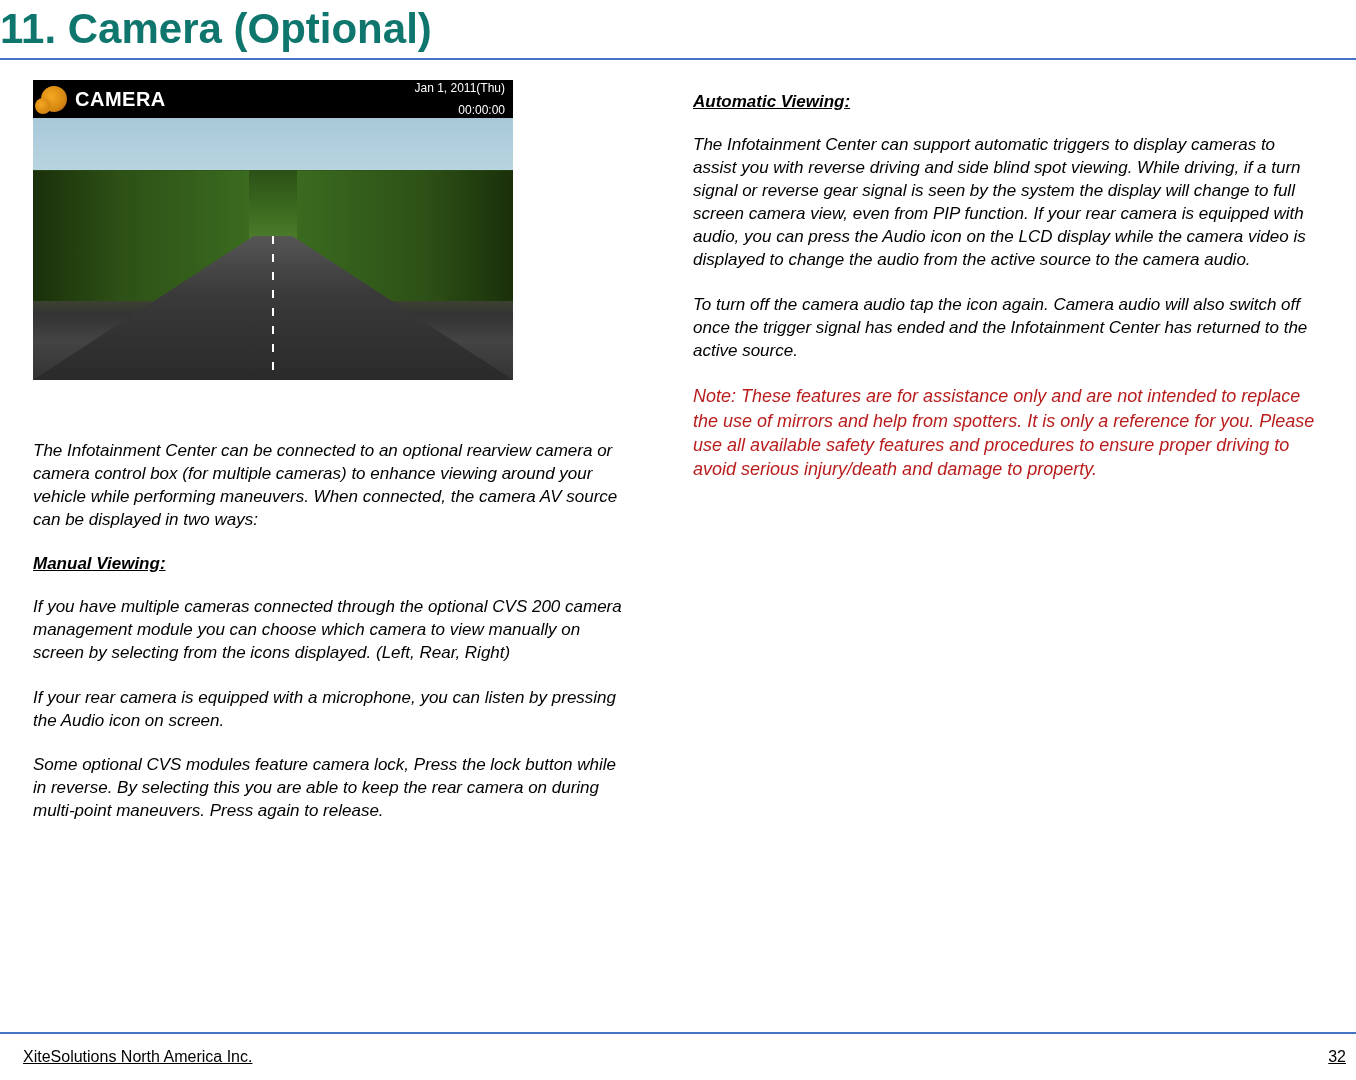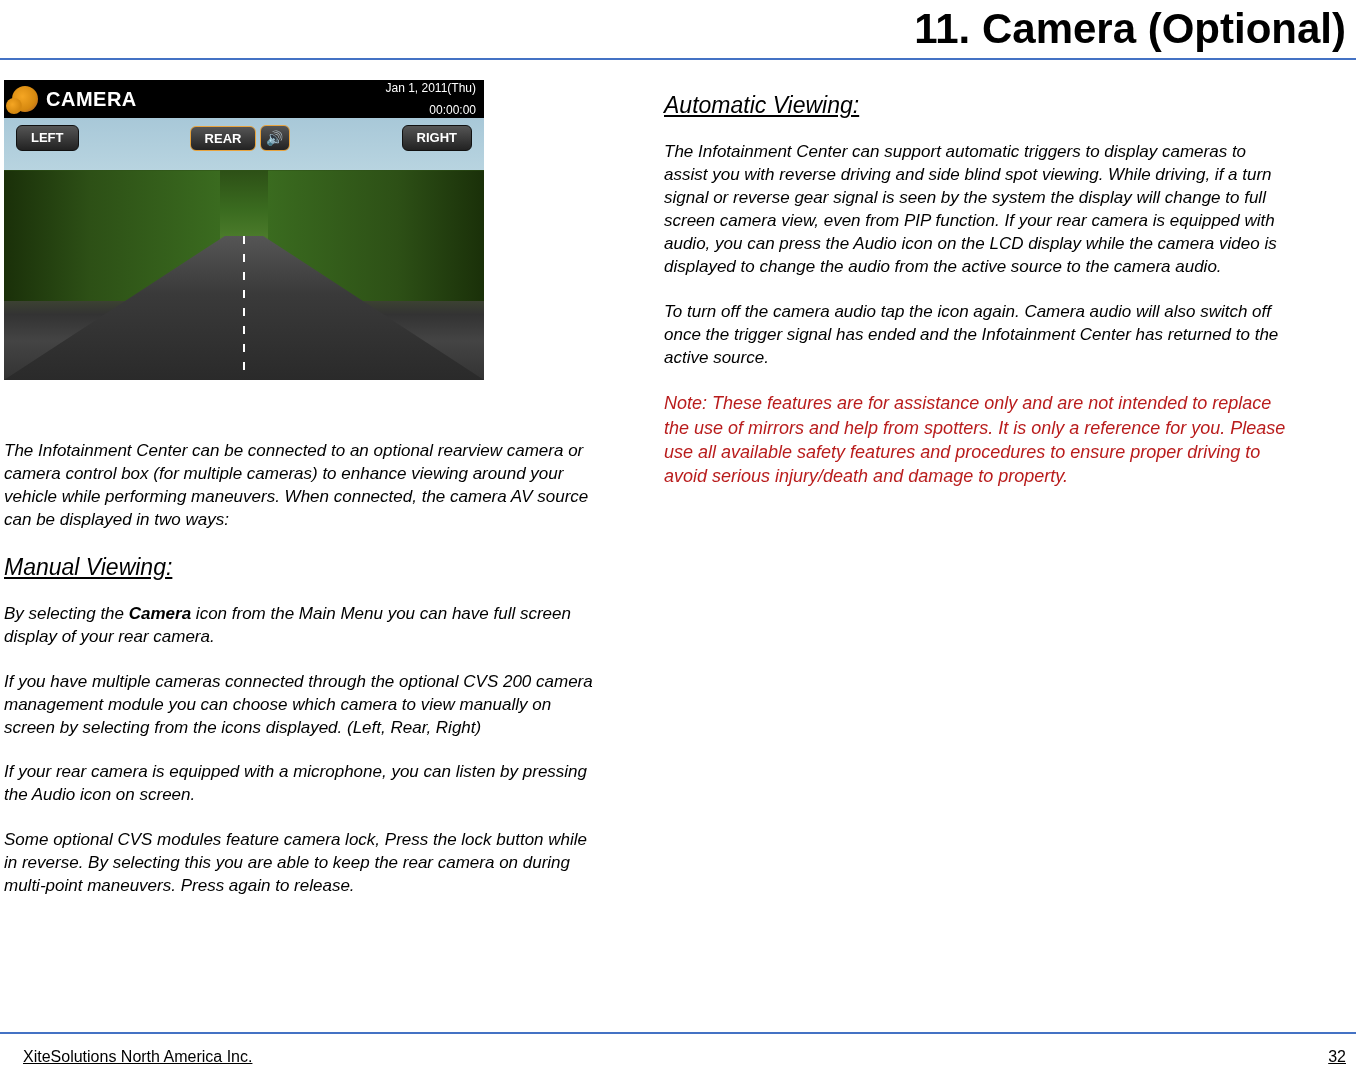--- a/index.html
+++ b/index.html
@@ -5,36 +5,36 @@
     * { margin: 0; padding: 0; box-sizing: border-box; }
     body {
       font-family: Arial, Helvetica, sans-serif;
       width: 1356px;
       height: 1080px;
       background: white;
       position: relative;
       padding: 0;
     }
     .page-title {
-      text-align: right;
       font-size: 42px;
       font-weight: bold;
-      color: #000000;
+      color: #0f766e;
       padding: 5px 10px 5px 0;
     }
     .title-underline {
       width: 100%;
       height: 2px;
       background: #4472c4;
       margin: 0 0 20px 0;
     }
     .content {
       display: flex;
       gap: 70px;
       padding: 0 4px;
+      justify-content: center;
     }
     .left-column {
       width: 590px;
     }
     .right-column {
       width: 630px;
       padding-top: 12px;
     }
     
     .camera-screenshot {
@@ -154,23 +154,23 @@
     
     .para {
       font-style: italic;
       font-size: 17px;
       line-height: 1.35;
       margin-bottom: 22px;
       color: #000;
     }
     .heading {
       font-style: italic;
-      font-weight: normal;
+      font-weight: bold;
       text-decoration: underline;
-      font-size: 23px;
+      font-size: 17px;
       margin-bottom: 22px;
     }
     .bold-inline { font-weight: bold; font-style: italic; }
     .note {
       font-style: italic;
       font-size: 18px;
       line-height: 1.35;
       color: #b91c1c;
     }
     .footer-line {
@@ -217,38 +217,25 @@
         <div class="cam-date-block">
           <div class="cam-date">Jan 1, 2011(Thu)</div>
           <div class="cam-time">00:00:00</div>
         </div>
       </div>
       <div class="cam-body">
         <div class="trees-left"></div>
         <div class="trees-right"></div>
         <div class="road"></div>
         <div class="road-line"></div>
-        <div class="cam-buttons">
-          <div class="cam-btn">LEFT</div>
-          <div class="cam-btn-group">
-            <div class="cam-btn rear">REAR</div>
-            <div class="sound-btn">
-              <span>🔊</span>
-            </div>
-          </div>
-          <div class="cam-btn">RIGHT</div>
-        </div>
       </div>
     </div>
 
     <p class="para">The Infotainment Center can be connected to an optional rearview camera or camera control box (for multiple cameras) to enhance viewing around your vehicle while performing maneuvers. When connected, the camera AV source can be displayed in two ways:</p>
     <p class="heading">Manual Viewing:</p>
-    <p class="para">
-      <span>By selecting the </span><span class="bold-inline">Camera</span><span> icon from the Main Menu you can have full screen display of your rear camera.</span>
-    </p>
     <p class="para">If you have multiple cameras connected through the optional CVS 200 camera management module you can choose which camera to view manually on screen by selecting from the icons displayed. (Left, Rear, Right)</p>
     <p class="para">If your rear camera is equipped with a microphone, you can listen by pressing the Audio icon on screen.</p>
     <p class="para">Some optional CVS modules feature camera lock, Press the lock button while in reverse. By selecting this you are able to keep the rear camera on during multi-point maneuvers. Press again to release.</p>
   </div>
 
   <div class="right-column">
     <p class="heading">Automatic Viewing:</p>
     <p class="para">The Infotainment Center can support automatic triggers to display cameras to assist you with reverse driving and side blind spot viewing. While driving, if a turn signal or reverse gear signal is seen by the system the display will change to full screen camera view, even from PIP function. If your rear camera is equipped with audio, you can press the Audio icon on the LCD display while the camera video is displayed to change the audio from the active source to the camera audio.</p>
     <p class="para">To turn off the camera audio tap the icon again. Camera audio will also switch off once the trigger signal has ended and the Infotainment Center has returned to the active source.</p>
     <p class="note">Note: These features are for assistance only and are not intended to replace the use of mirrors and help from spotters. It is only a reference for you. Please use all available safety features and procedures to ensure proper driving to avoid serious injury/death and damage to property.</p>

